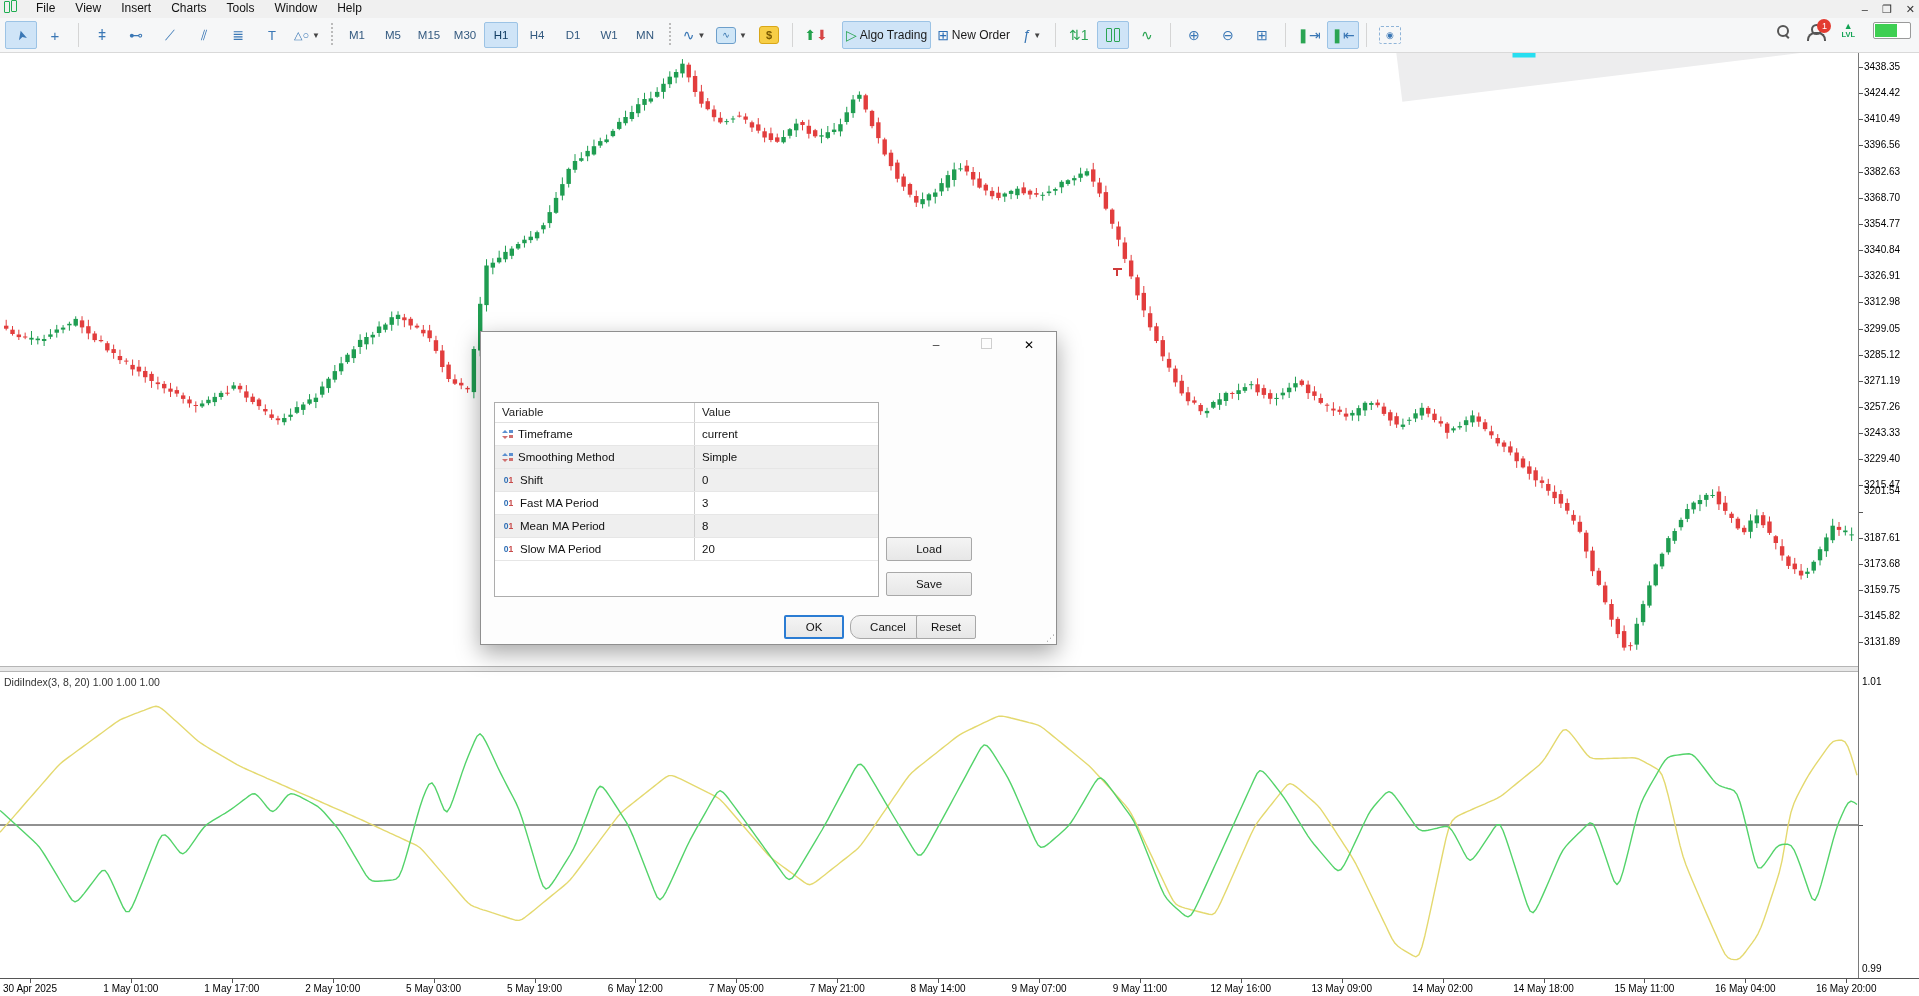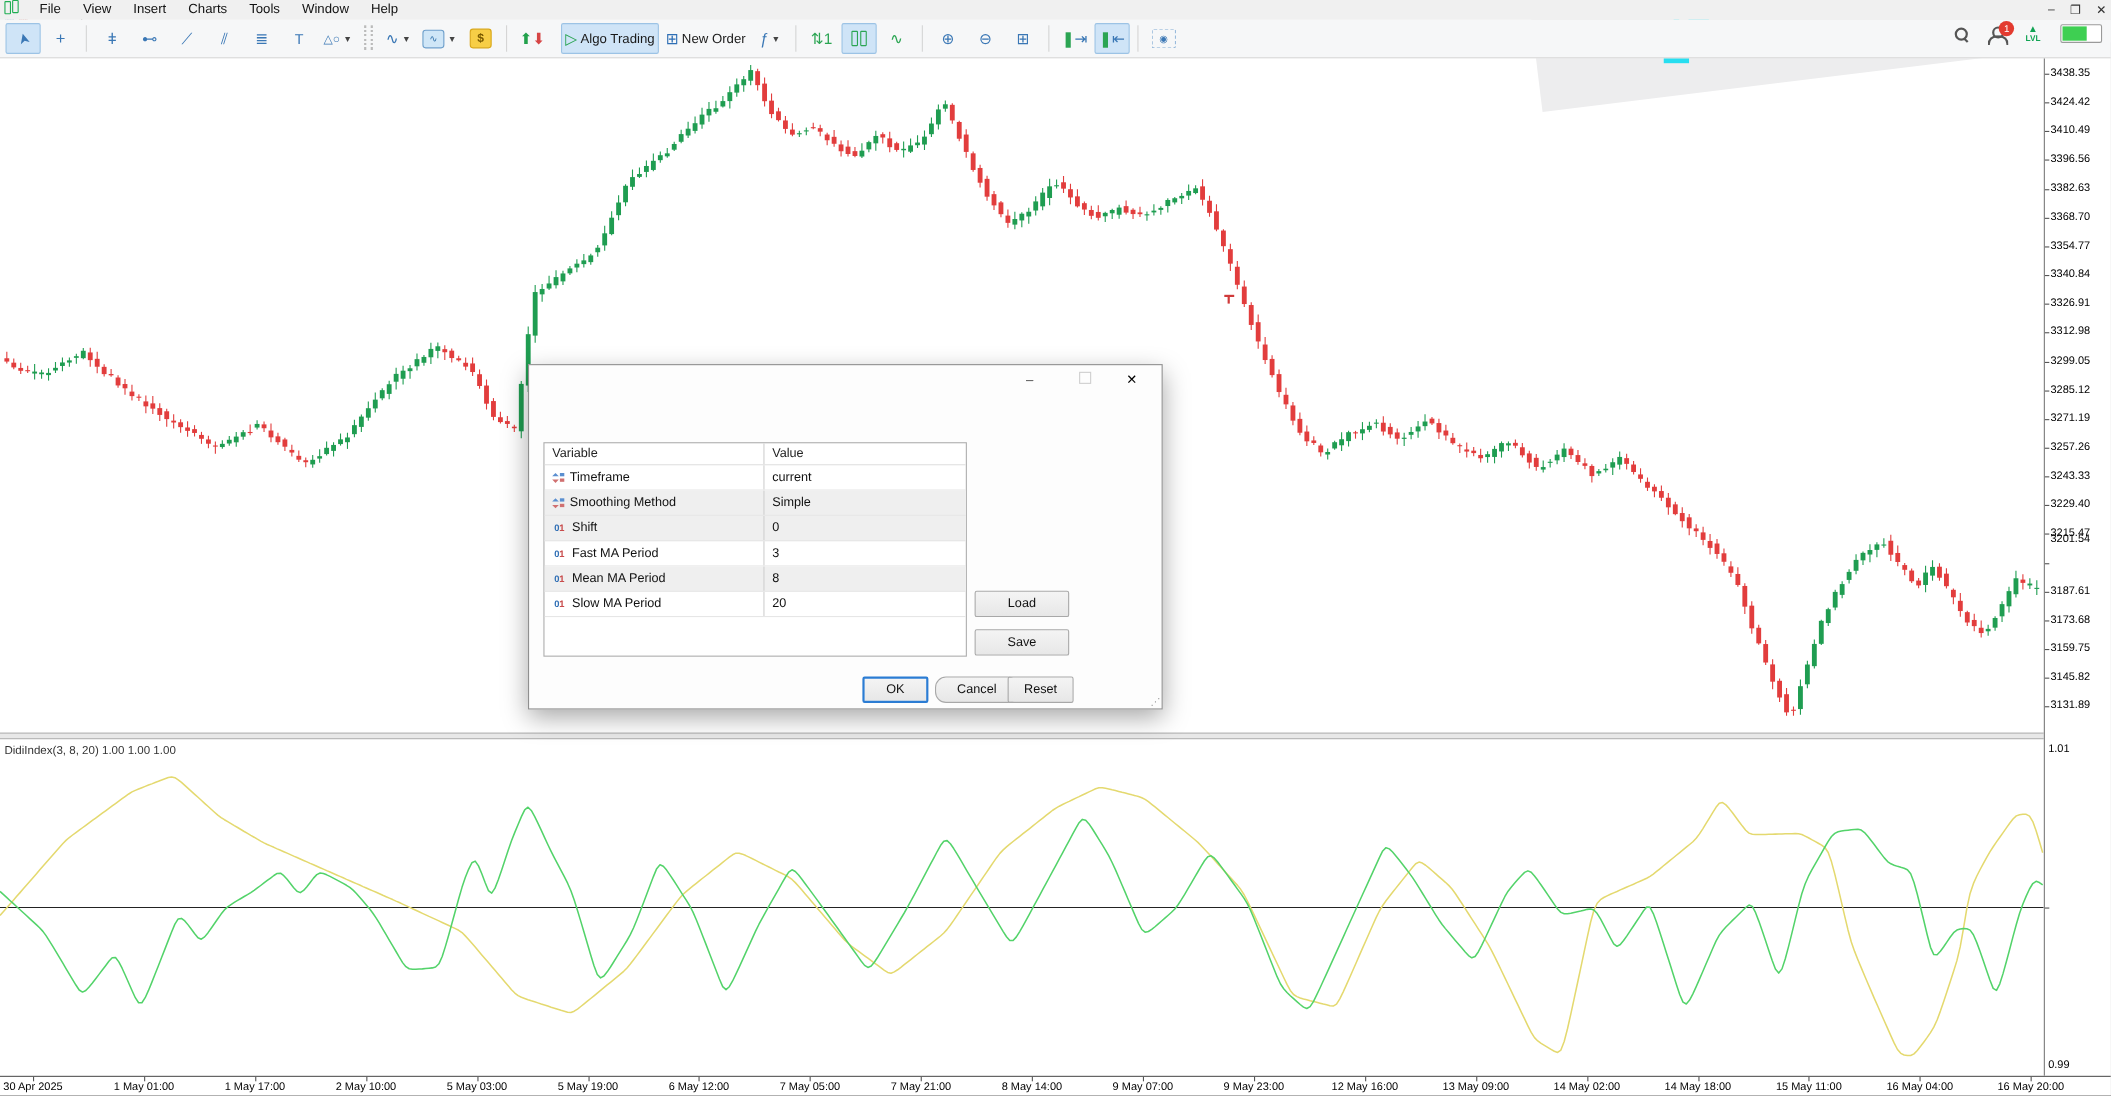--- a/index.html
+++ b/index.html
@@ -155,20 +155,31 @@
         </span>
         <span class="tb-btn">
           <span style="font-size:13px;">T</span>
         </span>
         <span class="tb-btn">
           <span style="font-size:11px;">△○</span> 
           <span class="caret">▼</span>
         </span>
       </span>
       <span class="tb-sep dotted"></span>
+      <span class="tb-group">
+        <span class="tf-btn">M1</span>
+        <span class="tf-btn">M5</span>
+        <span class="tf-btn">M15</span>
+        <span class="tf-btn">M30</span>
+        <span class="tf-btn active">H1</span>
+        <span class="tf-btn">H4</span>
+        <span class="tf-btn">D1</span>
+        <span class="tf-btn">W1</span>
+        <span class="tf-btn">MN</span>
+      </span>
       <span class="tb-sep dotted"></span>
       <span class="tb-group">
         <span class="tb-btn">
           <span>∿</span> 
           <span class="caret">▼</span>
         </span>
         <span class="tb-btn">
           <span class="glyph-monitor">∿</span> 
           <span class="caret">▼</span>
         </span>
@@ -940,21 +951,21 @@
       <span class="ta-label" style="left: 635.4px;">6 May 12:00</span>
       <span class="ta-tick" style="left: 635.4px;"></span>
       <span class="ta-label" style="left: 736.3px;">7 May 05:00</span>
       <span class="ta-tick" style="left: 736.3px;"></span>
       <span class="ta-label" style="left: 837.2px;">7 May 21:00</span>
       <span class="ta-tick" style="left: 837.2px;"></span>
       <span class="ta-label" style="left: 938.1px;">8 May 14:00</span>
       <span class="ta-tick" style="left: 938.1px;"></span>
       <span class="ta-label" style="left: 1039px;">9 May 07:00</span>
       <span class="ta-tick" style="left: 1039px;"></span>
-      <span class="ta-label" style="left: 1139.9px;">9 May 23:00</span>
+      <span class="ta-label" style="left: 1139.9px;">9 May 11:00</span>
       <span class="ta-tick" style="left: 1139.9px;"></span>
       <span class="ta-label" style="left: 1240.8px;">12 May 16:00</span>
       <span class="ta-tick" style="left: 1240.8px;"></span>
       <span class="ta-label" style="left: 1341.7px;">13 May 09:00</span>
       <span class="ta-tick" style="left: 1341.7px;"></span>
       <span class="ta-label" style="left: 1442.6px;">14 May 02:00</span>
       <span class="ta-tick" style="left: 1442.6px;"></span>
       <span class="ta-label" style="left: 1543.5px;">14 May 18:00</span>
       <span class="ta-tick" style="left: 1543.5px;"></span>
       <span class="ta-label" style="left: 1644.4px;">15 May 11:00</span>

